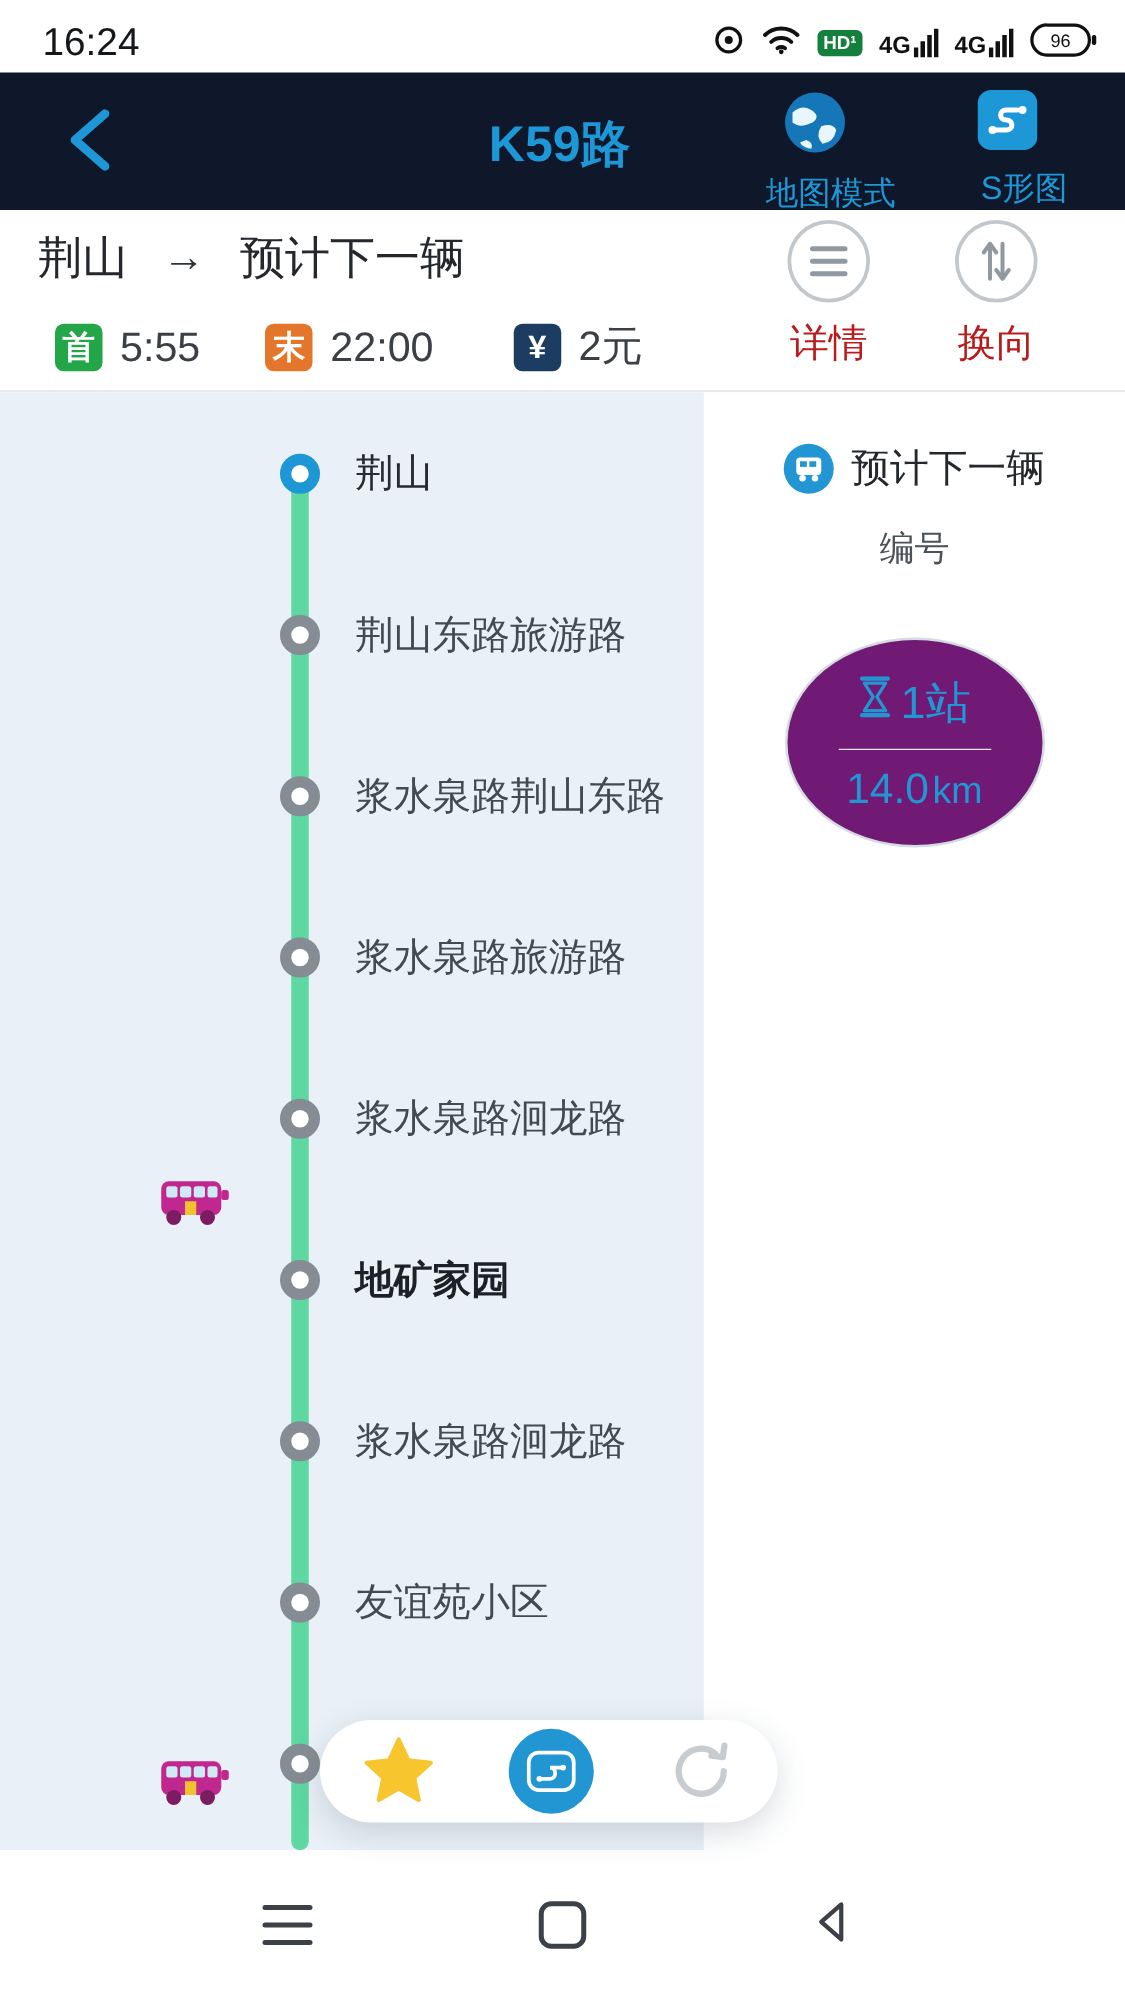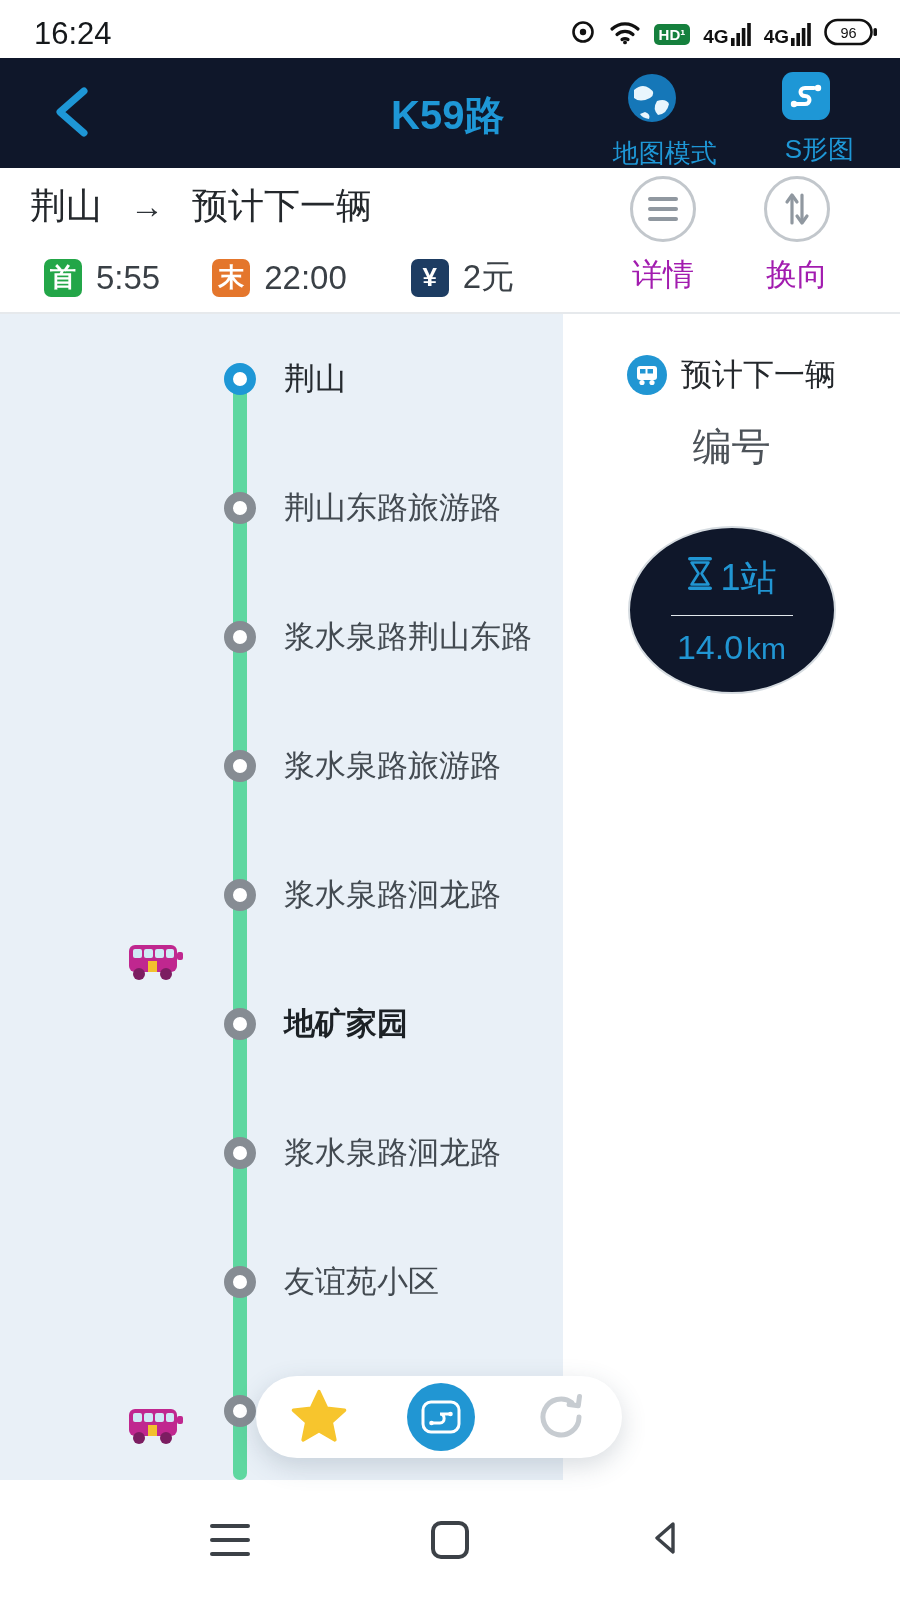--- a/index.html
+++ b/index.html
@@ -29,41 +29,41 @@
   .route-times { margin-top:24px; display:flex; align-items:center; font-size:33px; color:#3a4046; }
   .badge { min-width:38px; height:38px; border-radius:7px; color:#fff; font-size:26px; font-weight:600; display:flex; align-items:center; justify-content:center; margin-right:14px; padding:0 4px; }
   .badge.first { background:#23a648; margin-left:14px; }
   .badge.last  { background:#e4762c; margin-left:52px; }
   .badge.fare  { background:#1d3c62; margin-left:64px; }
   .hb-col { position:absolute; top:8px; width:128px; display:flex; flex-direction:column; align-items:center; cursor:pointer; }
   .hb-col.details { left:599px; }
   .hb-col.reverse { left:733px; }
   .icon-circle { width:66px; height:66px; border-radius:50%; border:3px solid #c2c7cc; background:#fff; display:flex; flex-direction:column; align-items:center; justify-content:center; gap:6px; }
   .icon-circle .hline { width:30px; height:4px; border-radius:2px; background:#9098a0; }
-  .hb-label { margin-top:12px; font-size:31px; color:#a21caf; }
+  .hb-label { margin-top:12px; font-size:31px; color:#b91c1c; }
 
   
   .main { flex:1; display:flex; position:relative; background:#fff; }
   .route-panel { width:563px; background:#e9f0f7; position:relative; overflow:hidden; }
   .route-line { position:absolute; left:233px; top:64px; bottom:0; width:14px; background:#5ed7a0; border-radius:7px; }
   .stop-row { height:129px; display:flex; align-items:center; padding-left:224px; position:relative; cursor:pointer; }
   .stop-dot { width:32px; height:32px; border-radius:50%; background:#fff; border:9px solid #868c93; flex:none; }
   .stop-row.start .stop-dot { border-color:#1e97d6; }
   .stop-label { margin-left:28px; font-size:31px; color:#434a51; white-space:nowrap; }
   .stop-row.start .stop-label { color:#262b30; }
   .stop-row.current .stop-label { color:#1c2125; font-weight:bold; }
   .bus-marker { position:absolute; left:128px; width:58px; z-index:2; }
 
   
   .info-panel { flex:1; padding-top:40px; display:flex; flex-direction:column; align-items:center; background:#fff; }
   .next-bus-row { display:flex; align-items:center; gap:14px; }
   .bus-circle { width:40px; height:40px; border-radius:50%; background:#2196d3; display:flex; align-items:center; justify-content:center; }
   .next-bus-title { font-size:31px; color:#24282c; }
-  .next-bus-sub { margin-top:24px; font-size:39px; color:#4c5258;font-family:Liberation Mono, monospace; }
-  .eta-ellipse { margin-top:52px; width:208px; height:168px; border:2px solid #d5dbe0; border-radius:50%; background:#0f172a; display:flex; flex-direction:column; align-items:center; justify-content:center; }
+  .next-bus-sub { margin-top:24px; font-size:28px; color:#4c5258;font-family:Liberation Mono, monospace; }
+  .eta-ellipse { margin-top:52px; width:208px; height:168px; border:2px solid #d5dbe0; border-radius:50%; background:#701a75; display:flex; flex-direction:column; align-items:center; justify-content:center; }
   .eta-top { display:flex; align-items:center; gap:6px; color:#2196d3; font-size:36px; }
   .eta-divider { width:122px; height:1px; background:#e2e8ed; margin:12px 0; }
   .eta-distance { color:#2196d3; font-size:34px; display:flex; align-items:baseline; gap:3px; }
   .eta-unit { font-size:30px; }
 
   
   .float-pill { position:absolute; left:256px; top:1376px; width:366px; height:82px; background:#fff; border-radius:41px; box-shadow:0 8px 26px rgba(60,80,100,.20); display:flex; align-items:center; justify-content:space-between; padding:0 34px; z-index:6; }
   .scan-circle { width:68px; height:68px; border-radius:50%; background:#2196d3; display:flex; align-items:center; justify-content:center; cursor:pointer; }
   .pill-btn { cursor:pointer; display:flex; align-items:center; justify-content:center; }
 

